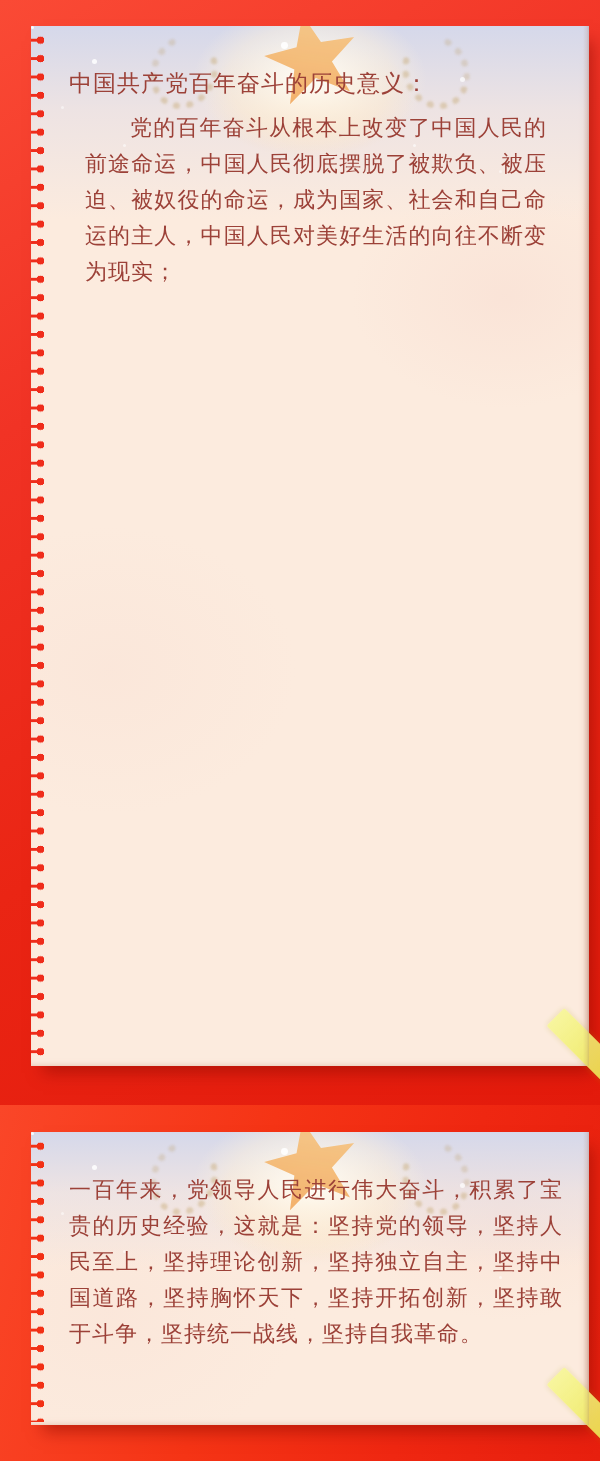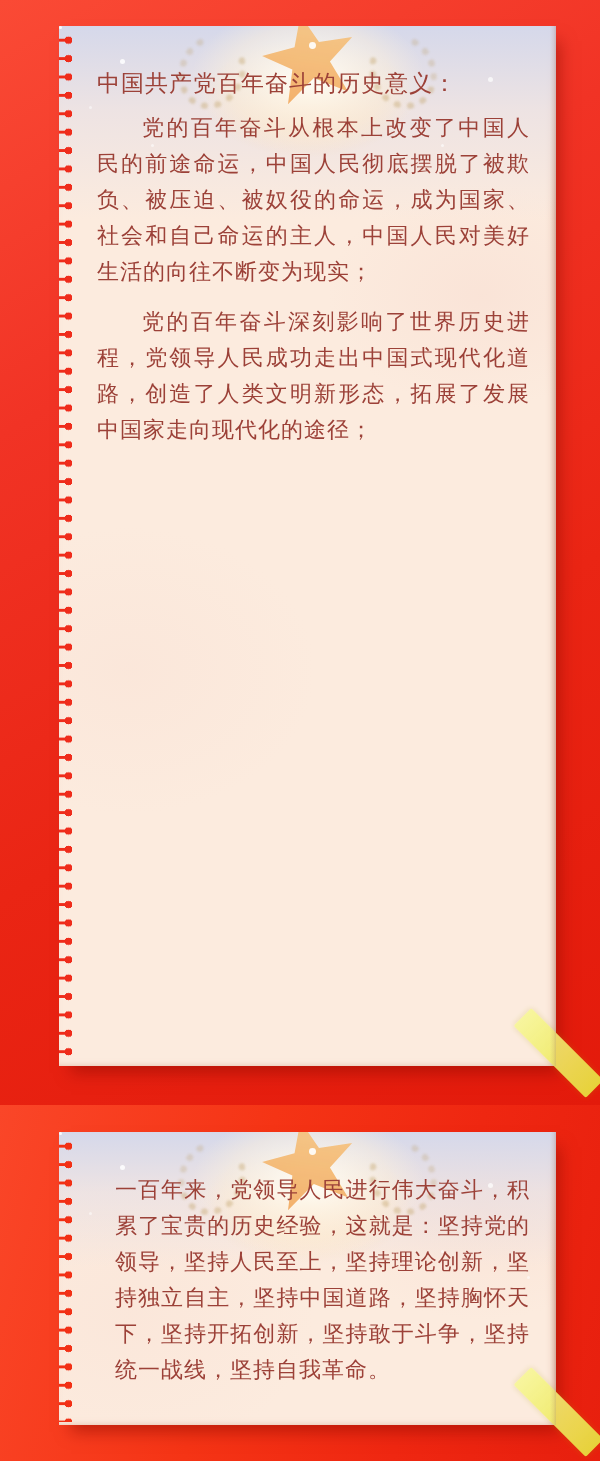--- a/index.html
+++ b/index.html
@@ -12,21 +12,21 @@
   .band-top {
     height:1105px;
     background:linear-gradient(150deg,#fa4a35 0%,#f13325 30%,#ea2514 62%,#e31a0b 100%);
   }
   .band-bottom {
     height:356px;
     background:linear-gradient(105deg,#fa4628 0%,#f53415 40%,#ef2711 70%,#e71f0e 100%);
   }
   
   .card {
-    position:absolute; left:59px; width:497px;
+    position:absolute; left:31px; width:558px;
     background:
       radial-gradient(220px 160px at 85% 26%, rgba(246,214,203,.35), transparent 70%),
       radial-gradient(260px 200px at 14% 62%, rgba(248,221,209,.30), transparent 72%),
       linear-gradient(#fcebde,#fcebde);
     box-shadow:
       8px 11px 15px -4px rgba(140,10,0,.50),
       inset -7px 0 10px -6px rgba(170,100,80,.45),
       inset 0 -4px 8px -6px rgba(170,100,80,.40);
   }
   .card1 { top:26px;  height:1040px; }
@@ -89,23 +89,23 @@
       468px 144px 0 0 rgba(255,255,255,.5),
       30px 80px 0 0 rgba(255,255,255,.5);
   }
   
   .content {
     position:relative; overflow:hidden;
     color:#9c4138; font-size:22px; line-height:36px; letter-spacing:1px;
     text-align:justify;
   }
   .card1 .content { height:1000px; padding:40px 26px 0 38px; }
-  .card2 .content { height:253px;  padding:40px 26px 0 56px; }
+  .card2 .content { height:253px;  padding:40px 26px 0 38px; }
   .title { margin:0; font-size:23px; font-weight:normal; line-height:36px; }
-  .para  { margin:14px 0 0; text-indent:2.05em; }
+  .para  { margin:14px 16px 0; text-indent:2.05em; }
   .title + .para { margin-top:8px; }
   .card2 .para { margin:0; text-indent:0; }
   
   .tape {
     position:absolute; right:-15px; bottom:-38px; width:25px; height:102px;
     transform:rotate(-45deg); border-radius:2px; opacity:.96;
     background:linear-gradient(180deg, rgba(247,246,152,.95) 0%, rgba(241,238,112,.93) 42%, rgba(231,224,62,.97) 100%);
     box-shadow:0 0 6px rgba(180,160,0,.25);
   }
 </style>
@@ -121,21 +121,20 @@
         <div class="glow"></div>
         <div class="wheat wheat-l"></div>
         <div class="wheat wheat-r"></div>
         <div class="star"></div>
         <div class="sparkles"></div>
       </div>
       <div class="notches"></div>
       <div class="content">
         <h1 class="title">中国共产党百年奋斗的历史意义：</h1>
         <p class="para">党的百年奋斗从根本上改变了中国人民的前途命运，中国人民彻底摆脱了被欺负、被压迫、被奴役的命运，成为国家、社会和自己命运的主人，中国人民对美好生活的向往不断变为现实；</p>
-        <p class="para">党的百年奋斗深刻影响了世界历史进程，党领导人民成功走出中国式现代化道路，创造了人类文明新形态，拓展了发展中国家走向现代化的途径；</p>
       </div>
       <div class="tape"></div>
     </article>
   </section>
 
   <section class="band band-bottom">
     <article class="card card2">
       <div class="decor">
         <div class="tint"></div>
         <div class="glow"></div>

